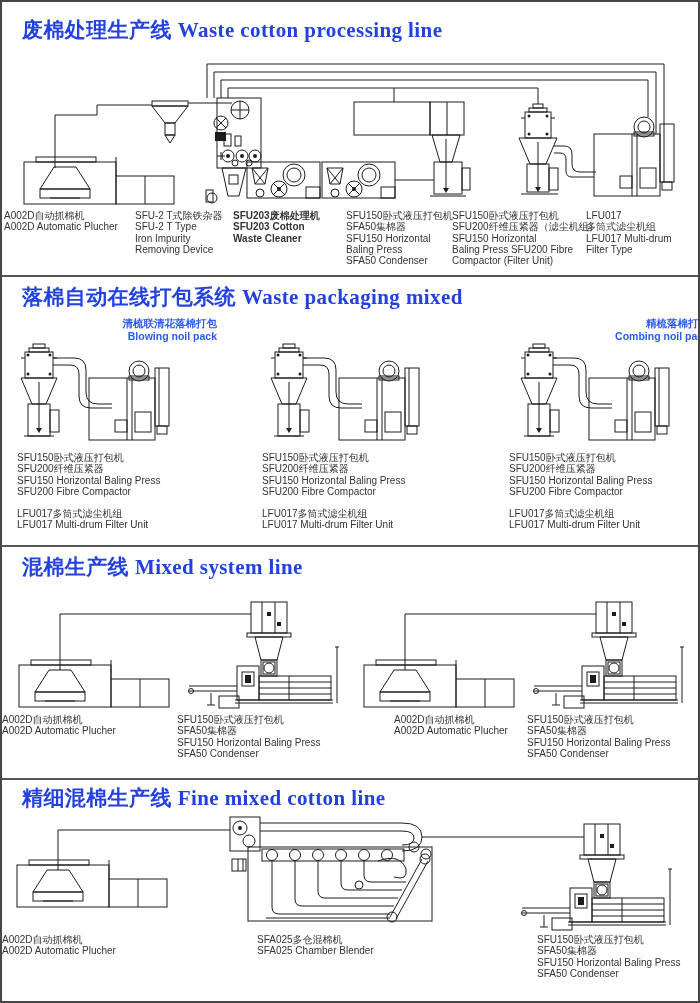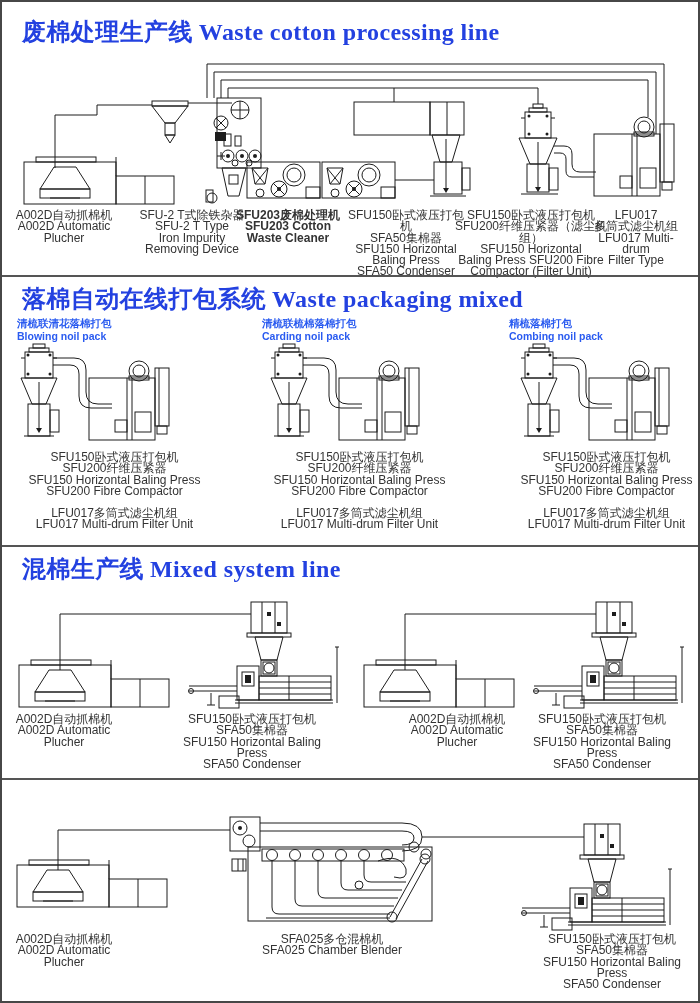--- a/index.html
+++ b/index.html
@@ -1,24 +1,24 @@
 <!DOCTYPE html>
 <html><head>
 <meta charset="utf-8">
 <style>
   html,body{margin:0;padding:0;background:#fff;}
   #page{position:relative;width:700px;height:1003px;background:#fff;
         border:2px solid #474747;box-sizing:border-box;overflow:hidden;
         font-family:"Liberation Sans",sans-serif;}
   .sec-title{position:absolute;font-family:"Liberation Serif",serif;font-weight:bold;
-             font-size:24px;color:#2341e0;letter-spacing:.4px;white-space:nowrap;}
+             font-size:21px;color:#2341e0;letter-spacing:.4px;white-space:nowrap;}
   .sec-title .zh{margin-right:6px;}
-  .subtitle{position:absolute;text-align:left;color:#2a5bf0;font-weight:bold;
+  .subtitle{position:absolute;text-align:right;color:#2a5bf0;font-weight:bold;
             font-size:10.5px;line-height:13px;white-space:pre-line;}
-  .mlabel{position:absolute;text-align:center;color:#333;font-size:12px;
+  .mlabel{position:absolute;text-align:left;color:#333;font-size:10px;
           line-height:11.3px;white-space:pre-line;}
   .sep{position:absolute;left:0;width:100%;height:0;border-top:2px solid #555;}
   svg.art{position:absolute;left:0;stroke:#1d1d1d;fill:none;stroke-width:1;}
   svg.art .fill{fill:#1d1d1d;stroke:none;}
 </style>
 </head>
 <body>
 
 <div id="page">
 
@@ -248,22 +248,20 @@
 Filter Type</div>
 
   <div class="sep" style="top:273px"></div>
 
   <div class="sec-title" style="left:20px;top:281px;">
     <span class="zh">落棉自动在线打包系统</span><span class="en">Waste packaging mixed</span>
   </div>
 
   <div class="subtitle" style="left:15px;top:315px;width:200px;"><span>清梳联清花落棉打包</span>
 <span>Blowing noil pack</span></div>
-  <div class="subtitle" style="left:260px;top:315px;width:200px;"><span>清梳联梳棉落棉打包</span>
-<span>Carding noil pack</span></div>
   <div class="subtitle" style="left:507px;top:315px;width:200px;"><span>精梳落棉打包</span>
 <span>Combing noil pack</span></div>
 
   <svg class="art" style="top:338px" width="700" height="108" viewBox="0 0 700 108">
     <g>
         <use href="#noilunit" x="12" y="4"></use>
       </g>
     <g>
         <use href="#noilunit" x="262" y="4"></use>
       </g>
@@ -314,20 +312,23 @@
 SFA50 Condenser</div>
   <div class="mlabel" style="left:392px;top:712px;width:126px;">A002D自动抓棉机
 A002D Automatic Plucher</div>
   <div class="mlabel" style="left:525px;top:712px;width:150px;">SFU150卧式液压打包机
 SFA50集棉器
 SFU150 Horizontal Baling Press
 SFA50 Condenser</div>
 
   <div class="sep" style="top:776px"></div>
 
+  <div class="sec-title" style="left:20px;top:782px;">
+    <span class="zh">精细混棉生产线</span><span class="en">Fine mixed cotton line</span>
+  </div>
 
   <svg class="art" style="top:795px" width="700" height="135" viewBox="0 0 700 135">
     <g>
       <use href="#plucker" x="15" y="60"></use>
       <polyline points="56,73 56,33 228,33"></polyline>
     </g>
     <g>
       <rect x="228" y="20" width="30" height="34"></rect>
       <circle cx="238" cy="31" r="7"></circle>
         <circle cx="238" cy="31" r="2" class="fill"></circle>

